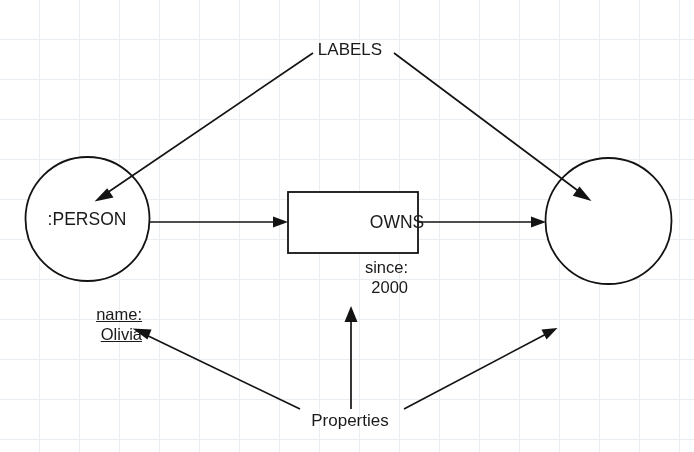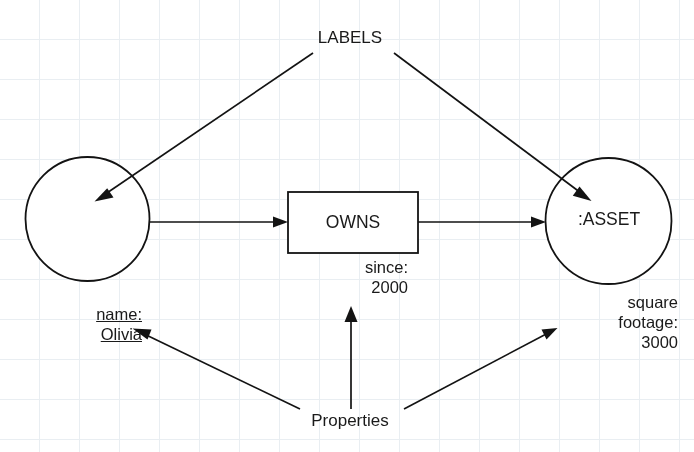--- a/index.html
+++ b/index.html
@@ -51,29 +51,30 @@
     text-align: center;
     white-space: pre-line;
     line-height: 1.22;
     user-select: none;
   }
   .node-label {
     font-size: 17.5px;
   }
   .rel-label {
     font-size: 17.5px;
+    margin-left: 44px;
   }
   .ann-label {
     font-size: 17px;
   }
   .prop-label {
     font-size: 16.5px;
     text-align: right;
   }
-  #label-labels  { left: 295px; top: 28px;  width: 110px; }
+  #label-labels  { left: 295px; top: 40px;  width: 110px; }
   #label-person  { left: 20px;  top: 209px; width: 134px; }
   #label-owns    { left: 288px; top: 212px; width: 130px; }
   #label-asset   { left: 542px; top: 209px; width: 134px; }
   #label-since   { left: 296px; top: 257px; width: 112px; }
   #label-name    { left: 20px;  top: 304px; width: 122px; text-decoration: underline; }
   #label-sqft    { left: 562px; top: 292px; width: 116px; }
   #label-props   { left: 290px; top: 411px; width: 120px; }
 </style>
 </head>
 <body>
@@ -119,30 +120,27 @@
     </g>
 
     <g>
       <line class="ann-line" x1="404" y1="409" x2="550" y2="332"></line>
       <polygon class="arrow-fill" points="557.5,328 541.5,329.5 546.5,339.5"></polygon>
     </g>
   </svg>
 
   <div id="label-labels" class="txt ann-label">LABELS</div>
 
+  <div id="label-person" class="txt node-label">:PERSON</div>
 
   <div id="label-owns" class="txt rel-label">OWNS</div>
 
-  <div id="label-asset" class="txt node-label">:ASSET</div>
 
   <div id="label-since" class="txt prop-label">since:
 2000</div>
 
   <div id="label-name" class="txt prop-label">name:
 Olivia</div>
 
-  <div id="label-sqft" class="txt prop-label">square
-footage:
-3000</div>
 
   <div id="label-props" class="txt ann-label">Properties</div>
 
 </div>
 
 </body></html>

